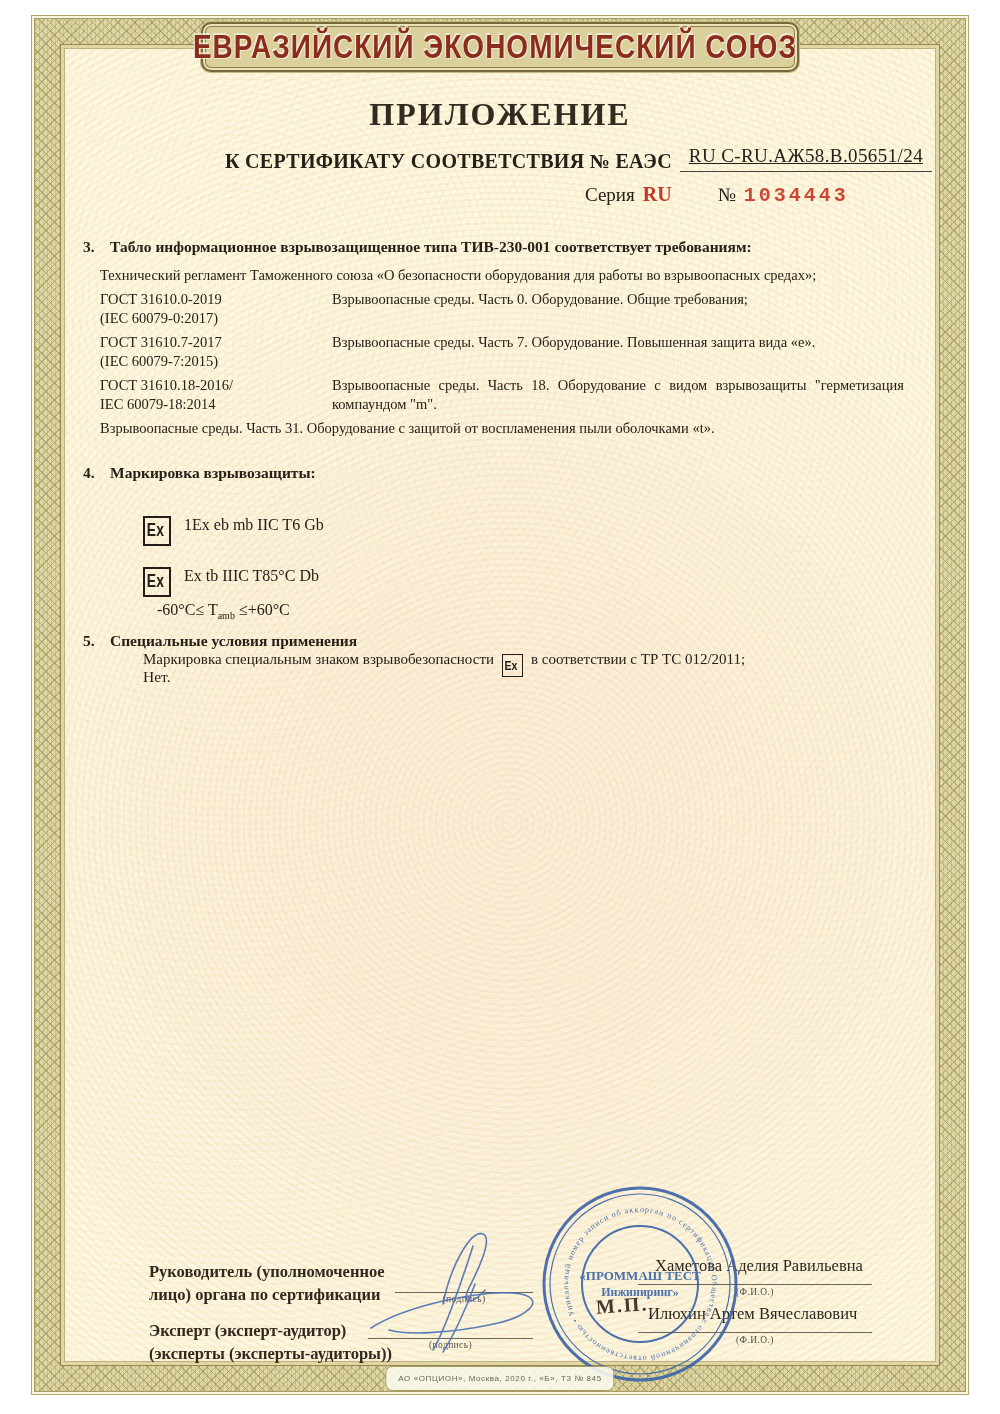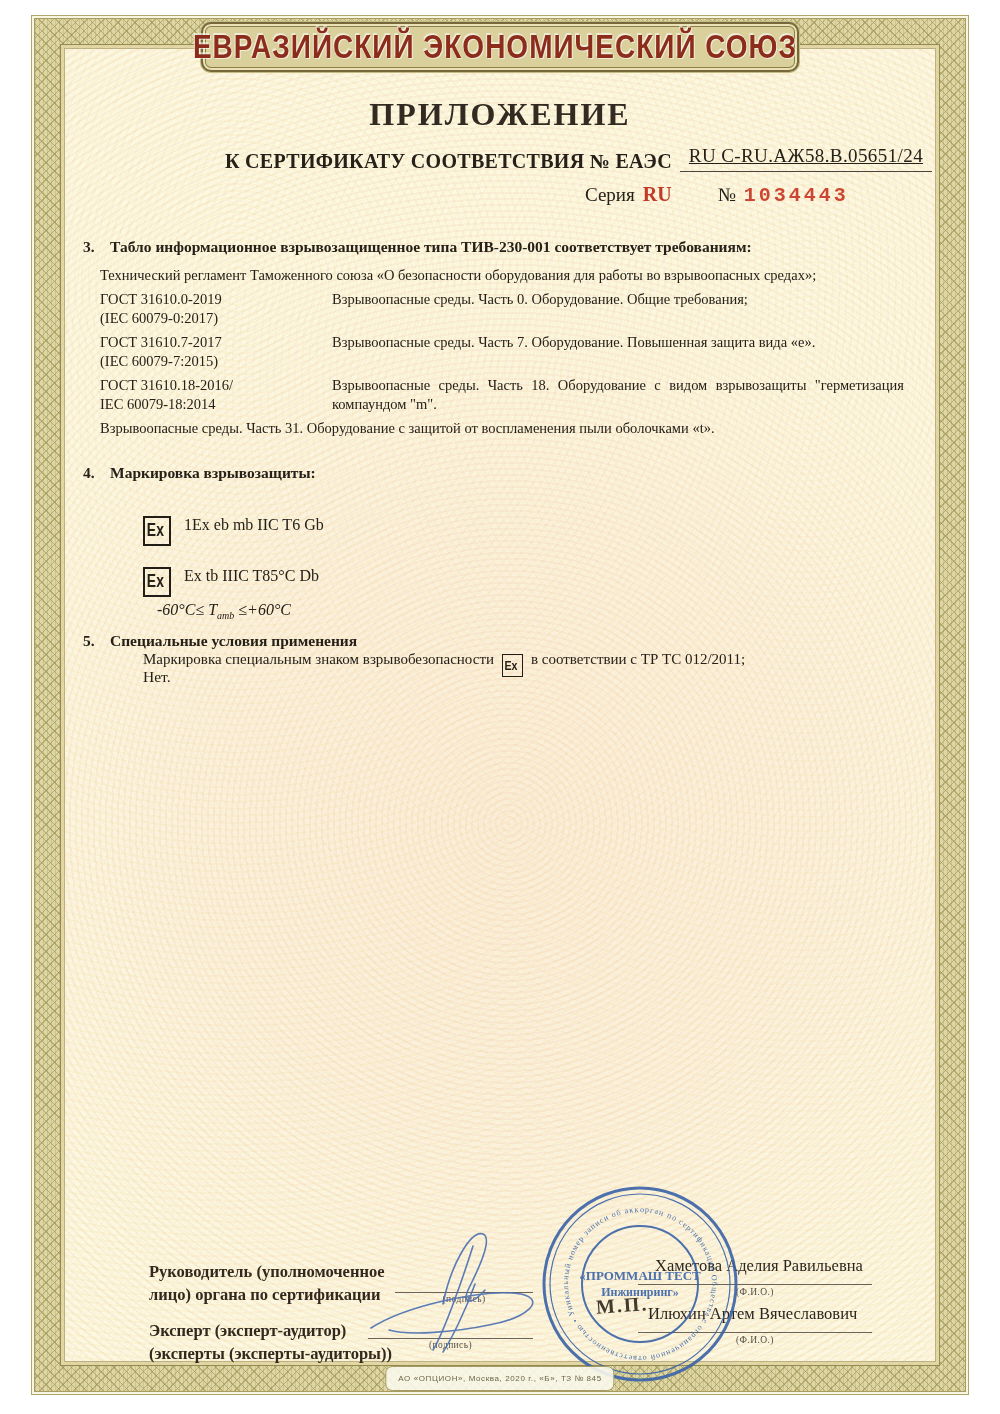--- a/index.html
+++ b/index.html
@@ -64,21 +64,21 @@
   .std-name{width:232px;flex-shrink:0;font-size:14.5px;line-height:19px;white-space:pre-line;}
   .std-desc{flex:1;font-size:14.5px;line-height:19px;text-align:justify;padding-right:34px;}
 
   .mark-line{margin:22px 0 0 81px;display:flex;align-items:center;gap:13px;font-size:16px;}
   .mark-line.second{margin-top:9px;}
   .ex-box{display:inline-flex;align-items:center;justify-content:flex-start;flex-shrink:0;
     border:2px solid #221d17;width:24px;height:26px;
     font-family:"Liberation Sans","DejaVu Sans",sans-serif;font-weight:700;font-size:17px;margin-top:12px;}
   .ex-box .glyph{display:inline-block;transform:scaleX(.82) scaleY(1.05);}
   .ex-box.small{width:19px;height:21px;font-size:13px;border-width:1.5px;}
-  .temp-line{margin:4px 8px 0 95px;font-size:16px;font-style:italic;}
+  .temp-line{margin:4px 8px 0 95px;font-size:16px;}
   .temp-line sub{font-size:10px;}
   .note-line{margin:21px 0 0 81px;font-size:15px;display:flex;align-items:center;gap:8px;}
 
   .cond-value{margin:18px 0 0 81px;font-size:15.5px;}
 
   
   .sig-area{position:absolute;left:0;top:1180px;width:1000px;height:215px;}
   .lbl{position:absolute;left:149px;width:270px;font-weight:700;font-size:16.5px;line-height:23px;
     white-space:pre-line;color:#33281d;}
   .lbl-head{top:80px;}

